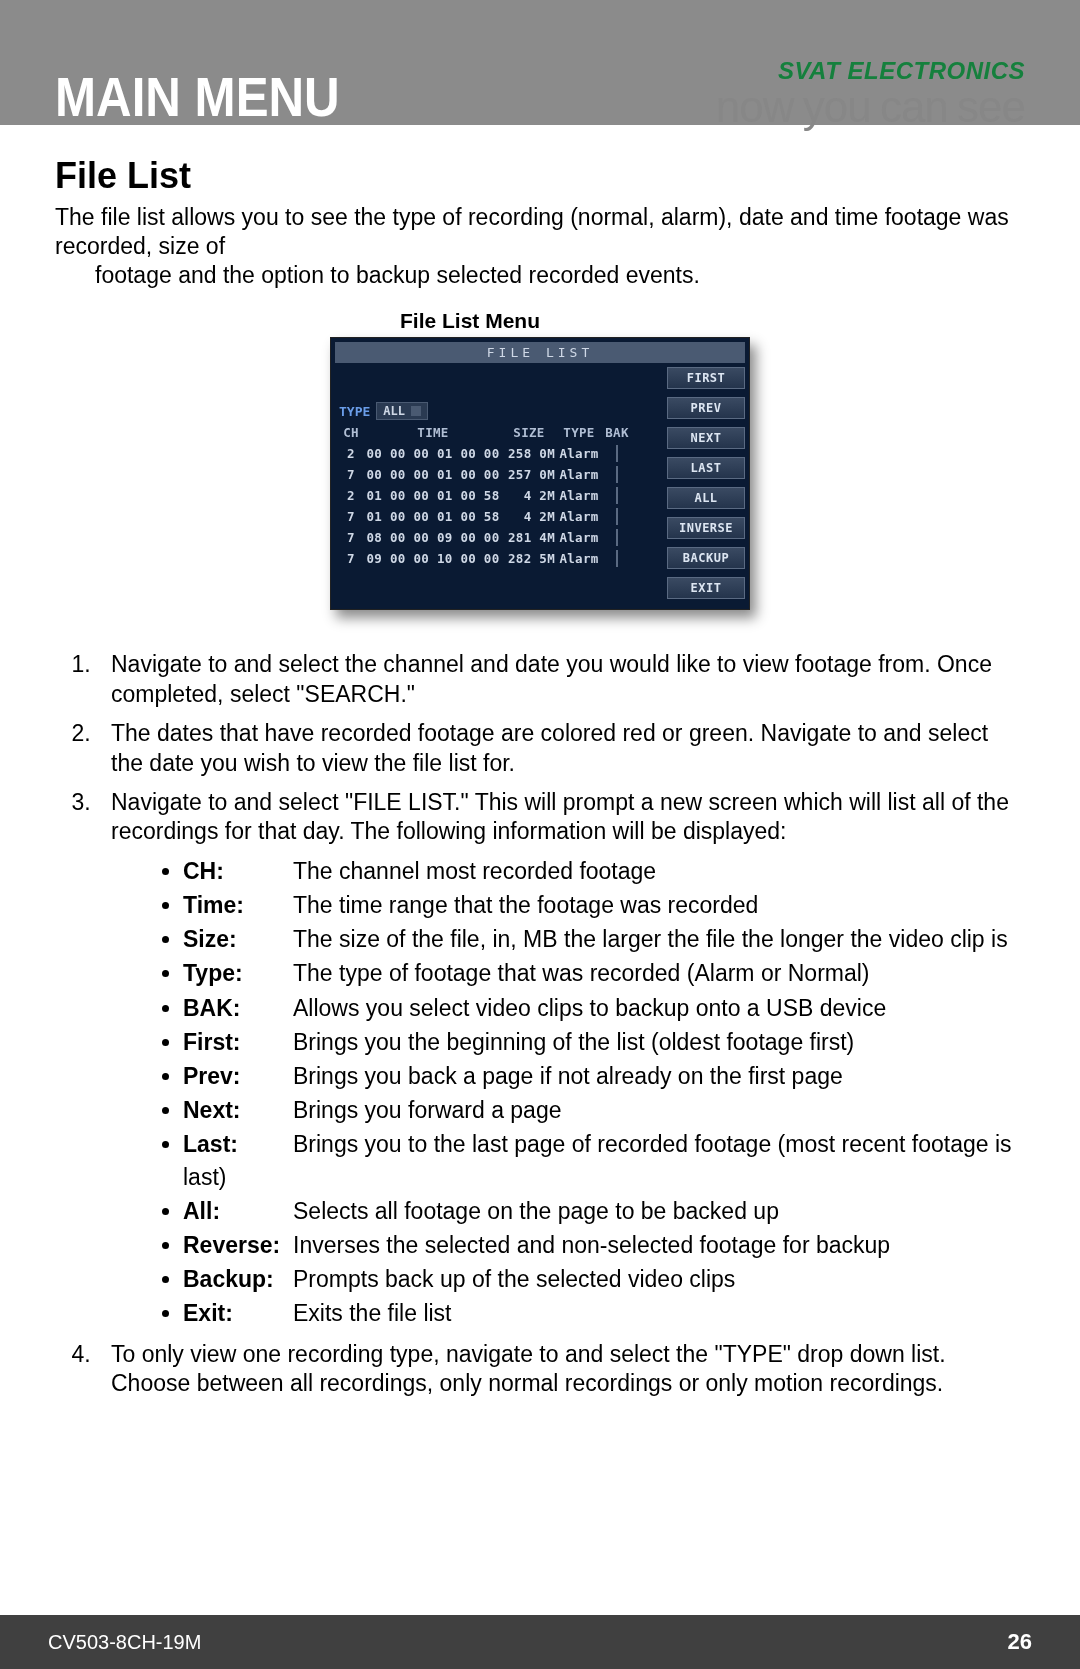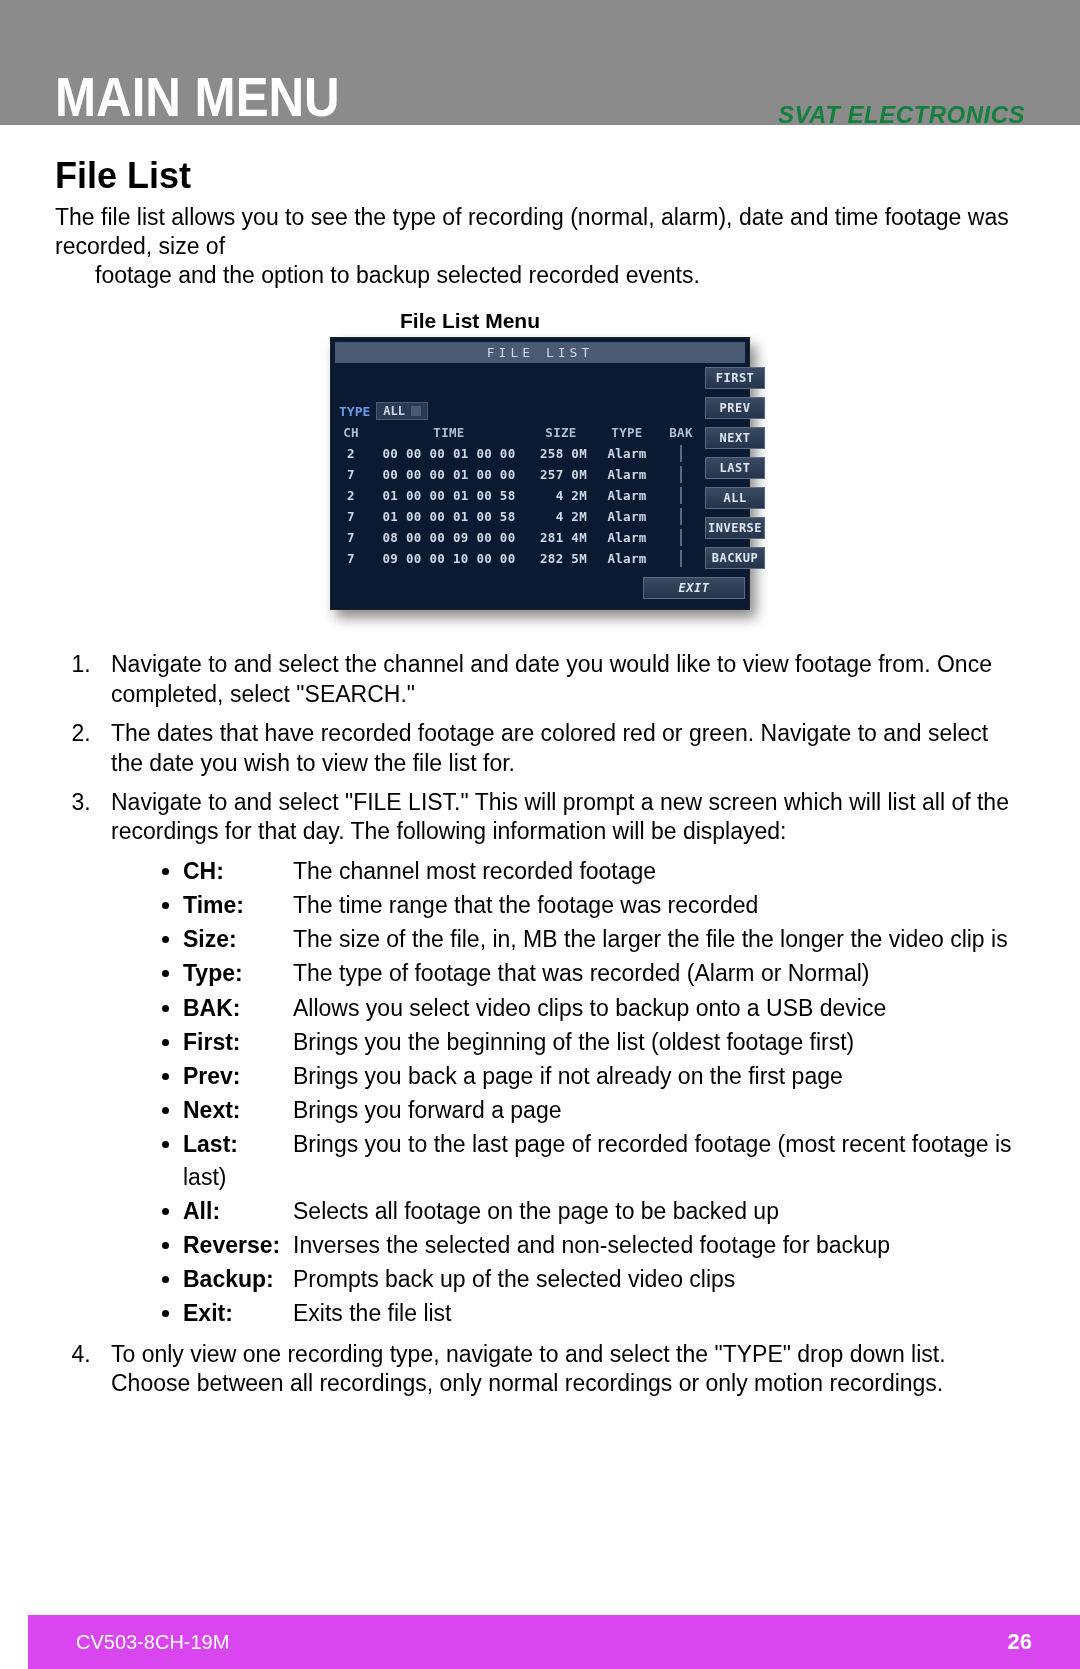--- a/index.html
+++ b/index.html
@@ -136,21 +136,21 @@
     gap: 6px;
   }
   .dd-arrow {
     width: 10px; height: 10px;
     background: #4a5a72;
     display: inline-block;
   }
   .dvr-headrow, .dvr-row {
     display: grid;
     grid-template-columns: 24px 140px 52px 48px 28px;
-    gap: 16px;
+    gap: 0;
     font-family: monospace;
     font-size: 12.5px;
     color: #cfd8e6;
     padding: 3px 4px;
     font-weight: bold;
     letter-spacing: 0.3px;
   }
   .dvr-headrow { color: #b0bed4; }
   .dvr-row .bakcell {
     width: 14px; height: 14px;
@@ -167,21 +167,21 @@
     font-weight: bold;
     text-align: center;
     padding: 3px 2px;
     letter-spacing: 0.5px;
   }
   .dvr-bottom {
     display: flex;
     justify-content: flex-end;
     margin-top: 8px;
   }
-  .dvr-bottom .dvr-btn { width: 102px; font-style: italic; }
+  .dvr-bottom .dvr-btn { width: 78px; }
   .subhead {
     font-size: 23px;
     font-weight: 700;
     font-style: italic;
     margin: 24px 0 10px 0;
   }
   ol.steps {
     list-style: decimal;
     margin-left: 42px;
     font-size: 23px;
@@ -203,42 +203,42 @@
   }
   .def-term {
     font-weight: 700;
     display: inline-block;
     width: 110px;
   }
   .footer {
     position: absolute;
     bottom: 0; left: 0; right: 0;
     height: 54px;
-    background: #d946ef;
+    background: #404040;
     color: #ffffff;
     display: flex;
     justify-content: space-between;
     align-items: center;
     padding: 0 48px;
     font-size: 20px;
-    margin-left: 28px;
   }
   .footer .page-num { font-weight: 700; font-size: 22px; }
 </style>
 </head>
 <body>
 
 <div class="gray-band"></div>
 
 <div class="page">
 
   <div class="header-row">
     <div class="main-menu-title">MAIN MENU</div>
     <div class="brand-block">
       <span class="brand-top">SVAT ELECTRONICS</span>
+      <span class="brand-bottom">now you can see</span>
     </div>
   </div>
 
   <div class="section-title">File List</div>
 
   <div class="intro">
     <span>The file list allows you to see the type of recording (normal, alarm), date and time footage was recorded, size of</span><br>
     <span class="intro-cont">footage and the option to backup selected recorded events.</span>
   </div>
 

